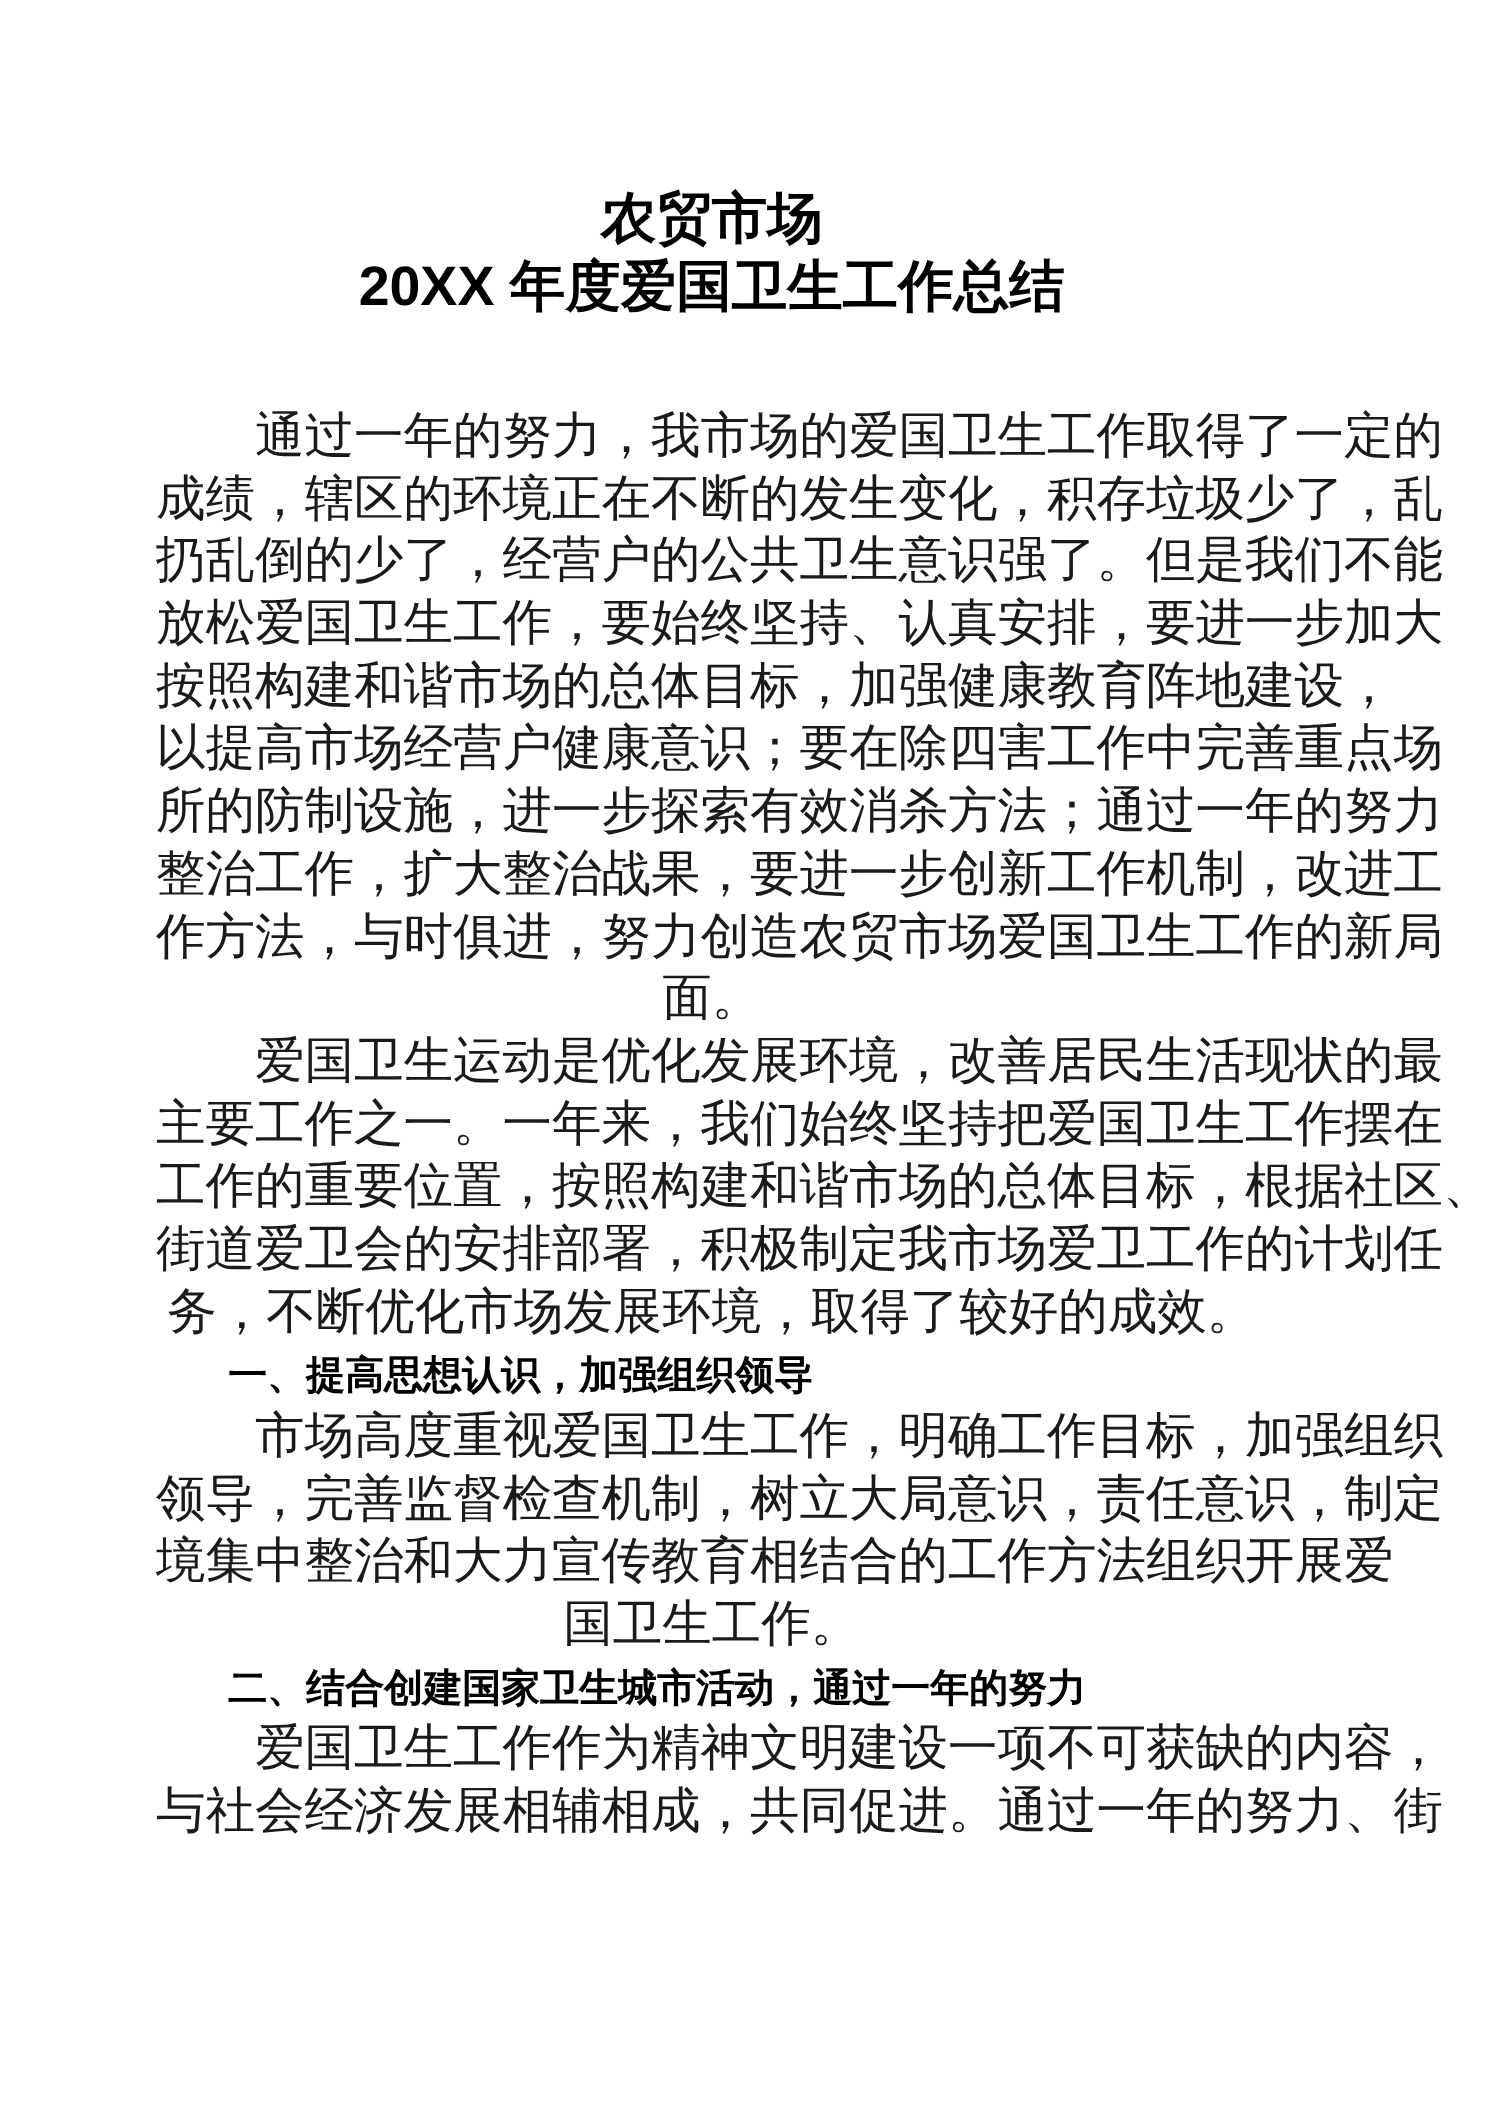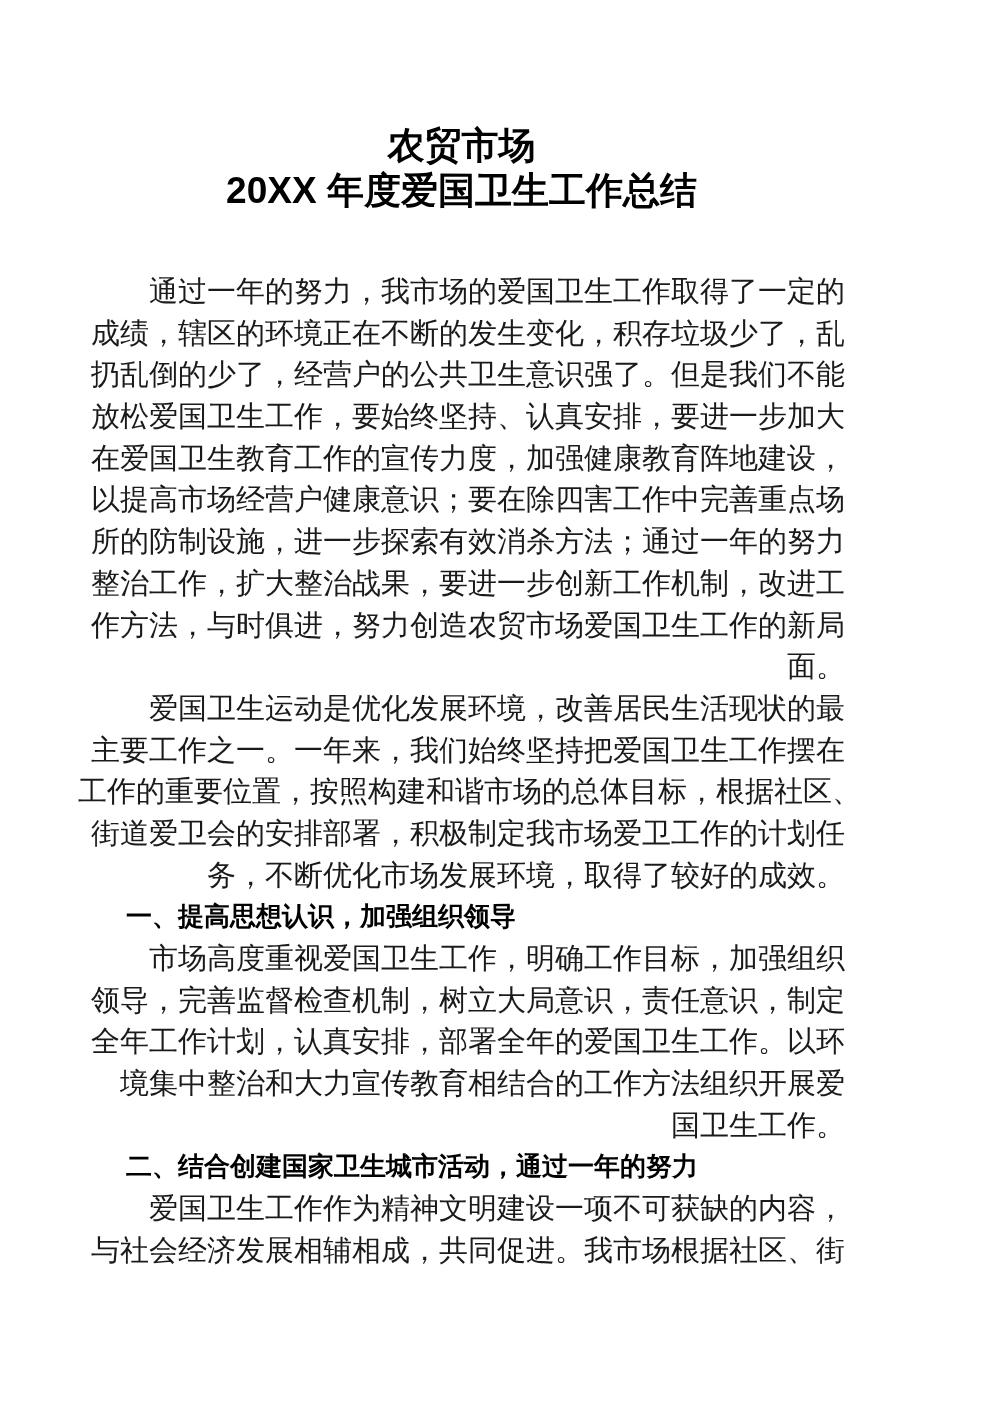--- a/index.html
+++ b/index.html
@@ -7,21 +7,21 @@
     padding: 0;
     background: #ffffff;
   }
   .page {
     position: relative;
     width: 992px;
     height: 1403px;
     background: #ffffff;
     overflow: hidden;
     box-sizing: border-box;
-    padding: 123px 147px 0 78px;
+    padding: 123px 147px 0 104px;
   }
   .title-block {
     text-align: center;
   }
   .title-line {
     font-family: "Liberation Sans", "DejaVu Sans", sans-serif;
     font-weight: 700;
     font-size: 37px;
     line-height: 45px;
     color: #000000;
@@ -29,26 +29,26 @@
     white-space: nowrap;
   }
   .doc-body {
     margin-top: 58px;
   }
   .paragraph {
     margin: 0;
   }
   .line {
     font-family: "Liberation Serif", "DejaVu Serif", serif;
-    font-size: 29px;
+    font-size: 33px;
     line-height: 41.7px;
     height: 41.7px;
     color: #1a1a1a;
     white-space: nowrap;
-    text-align: right;
+    text-align: center;
   }
   .line.first {
     text-indent: 2em;
   }
   .heading {
     font-family: "Liberation Sans", "DejaVu Sans", sans-serif;
     font-weight: 700;
     font-size: 26px;
     line-height: 41.7px;
     height: 41.7px;
@@ -64,41 +64,40 @@
   <div class="title-block">
     <div class="title-line">农贸市场</div>
     <div class="title-line">20XX 年度爱国卫生工作总结</div>
   </div>
   <div class="doc-body">
       <div class="paragraph">
         <div class="line first">通过一年的努力，我市场的爱国卫生工作取得了一定的</div>
         <div class="line">成绩，辖区的环境正在不断的发生变化，积存垃圾少了，乱</div>
         <div class="line">扔乱倒的少了，经营户的公共卫生意识强了。但是我们不能</div>
         <div class="line">放松爱国卫生工作，要始终坚持、认真安排，要进一步加大</div>
-        <div class="line">在爱国卫生教育工作的宣传力度，加强健康教育阵地建设，</div>
+        <div class="line">按照构建和谐市场的总体目标，加强健康教育阵地建设，</div>
         <div class="line">以提高市场经营户健康意识；要在除四害工作中完善重点场</div>
         <div class="line">所的防制设施，进一步探索有效消杀方法；通过一年的努力</div>
         <div class="line">整治工作，扩大整治战果，要进一步创新工作机制，改进工</div>
         <div class="line">作方法，与时俱进，努力创造农贸市场爱国卫生工作的新局</div>
         <div class="line">面。</div>
       </div>
       <div class="paragraph">
         <div class="line first">爱国卫生运动是优化发展环境，改善居民生活现状的最</div>
         <div class="line">主要工作之一。一年来，我们始终坚持把爱国卫生工作摆在</div>
         <div class="line">工作的重要位置，按照构建和谐市场的总体目标，根据社区、</div>
         <div class="line">街道爱卫会的安排部署，积极制定我市场爱卫工作的计划任</div>
         <div class="line">务，不断优化市场发展环境，取得了较好的成效。</div>
       </div>
       <div class="heading">一、提高思想认识，加强组织领导</div>
       <div class="paragraph">
         <div class="line first">市场高度重视爱国卫生工作，明确工作目标，加强组织</div>
         <div class="line">领导，完善监督检查机制，树立大局意识，责任意识，制定</div>
-        <div class="line">全年工作计划，认真安排，部署全年的爱国卫生工作。以环</div>
         <div class="line">境集中整治和大力宣传教育相结合的工作方法组织开展爱</div>
         <div class="line">国卫生工作。</div>
       </div>
       <div class="heading">二、结合创建国家卫生城市活动，通过一年的努力</div>
       <div class="paragraph">
         <div class="line first">爱国卫生工作作为精神文明建设一项不可获缺的内容，</div>
-        <div class="line">与社会经济发展相辅相成，共同促进。我市场根据社区、街</div>
+        <div class="line">与社会经济发展相辅相成，共同促进。通过一年的努力、街</div>
       </div>
     </div>
 </div>
 
 </body></html>

